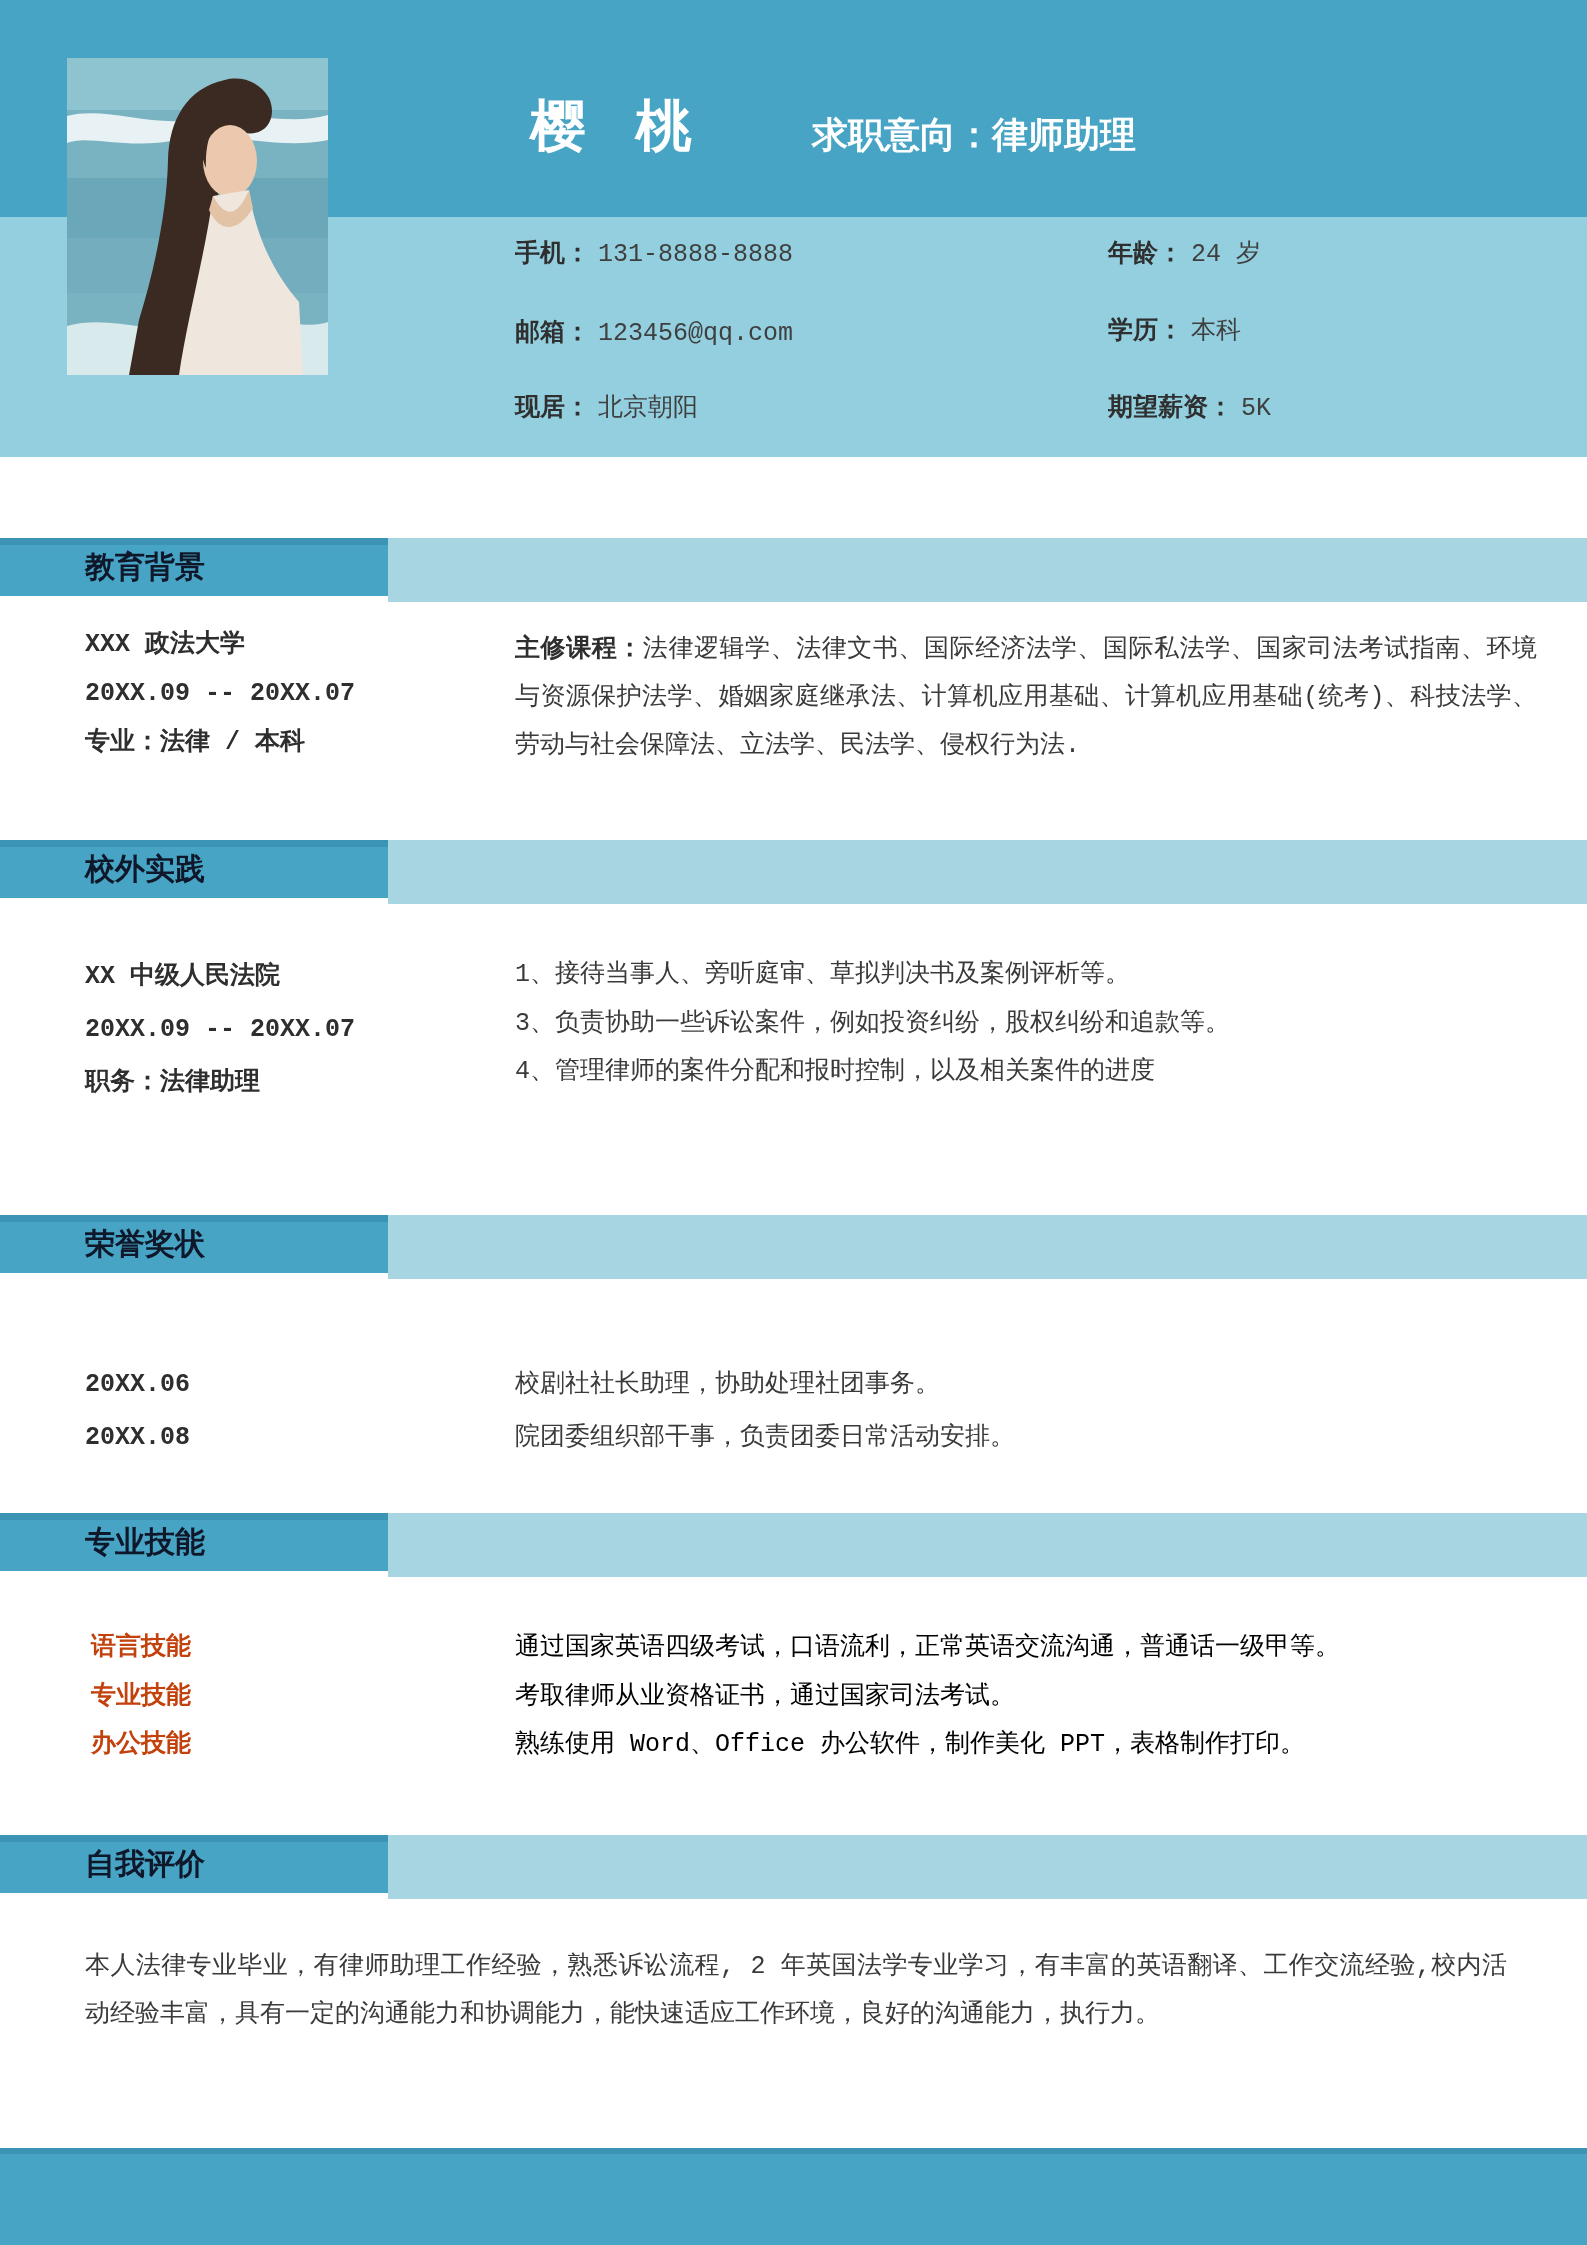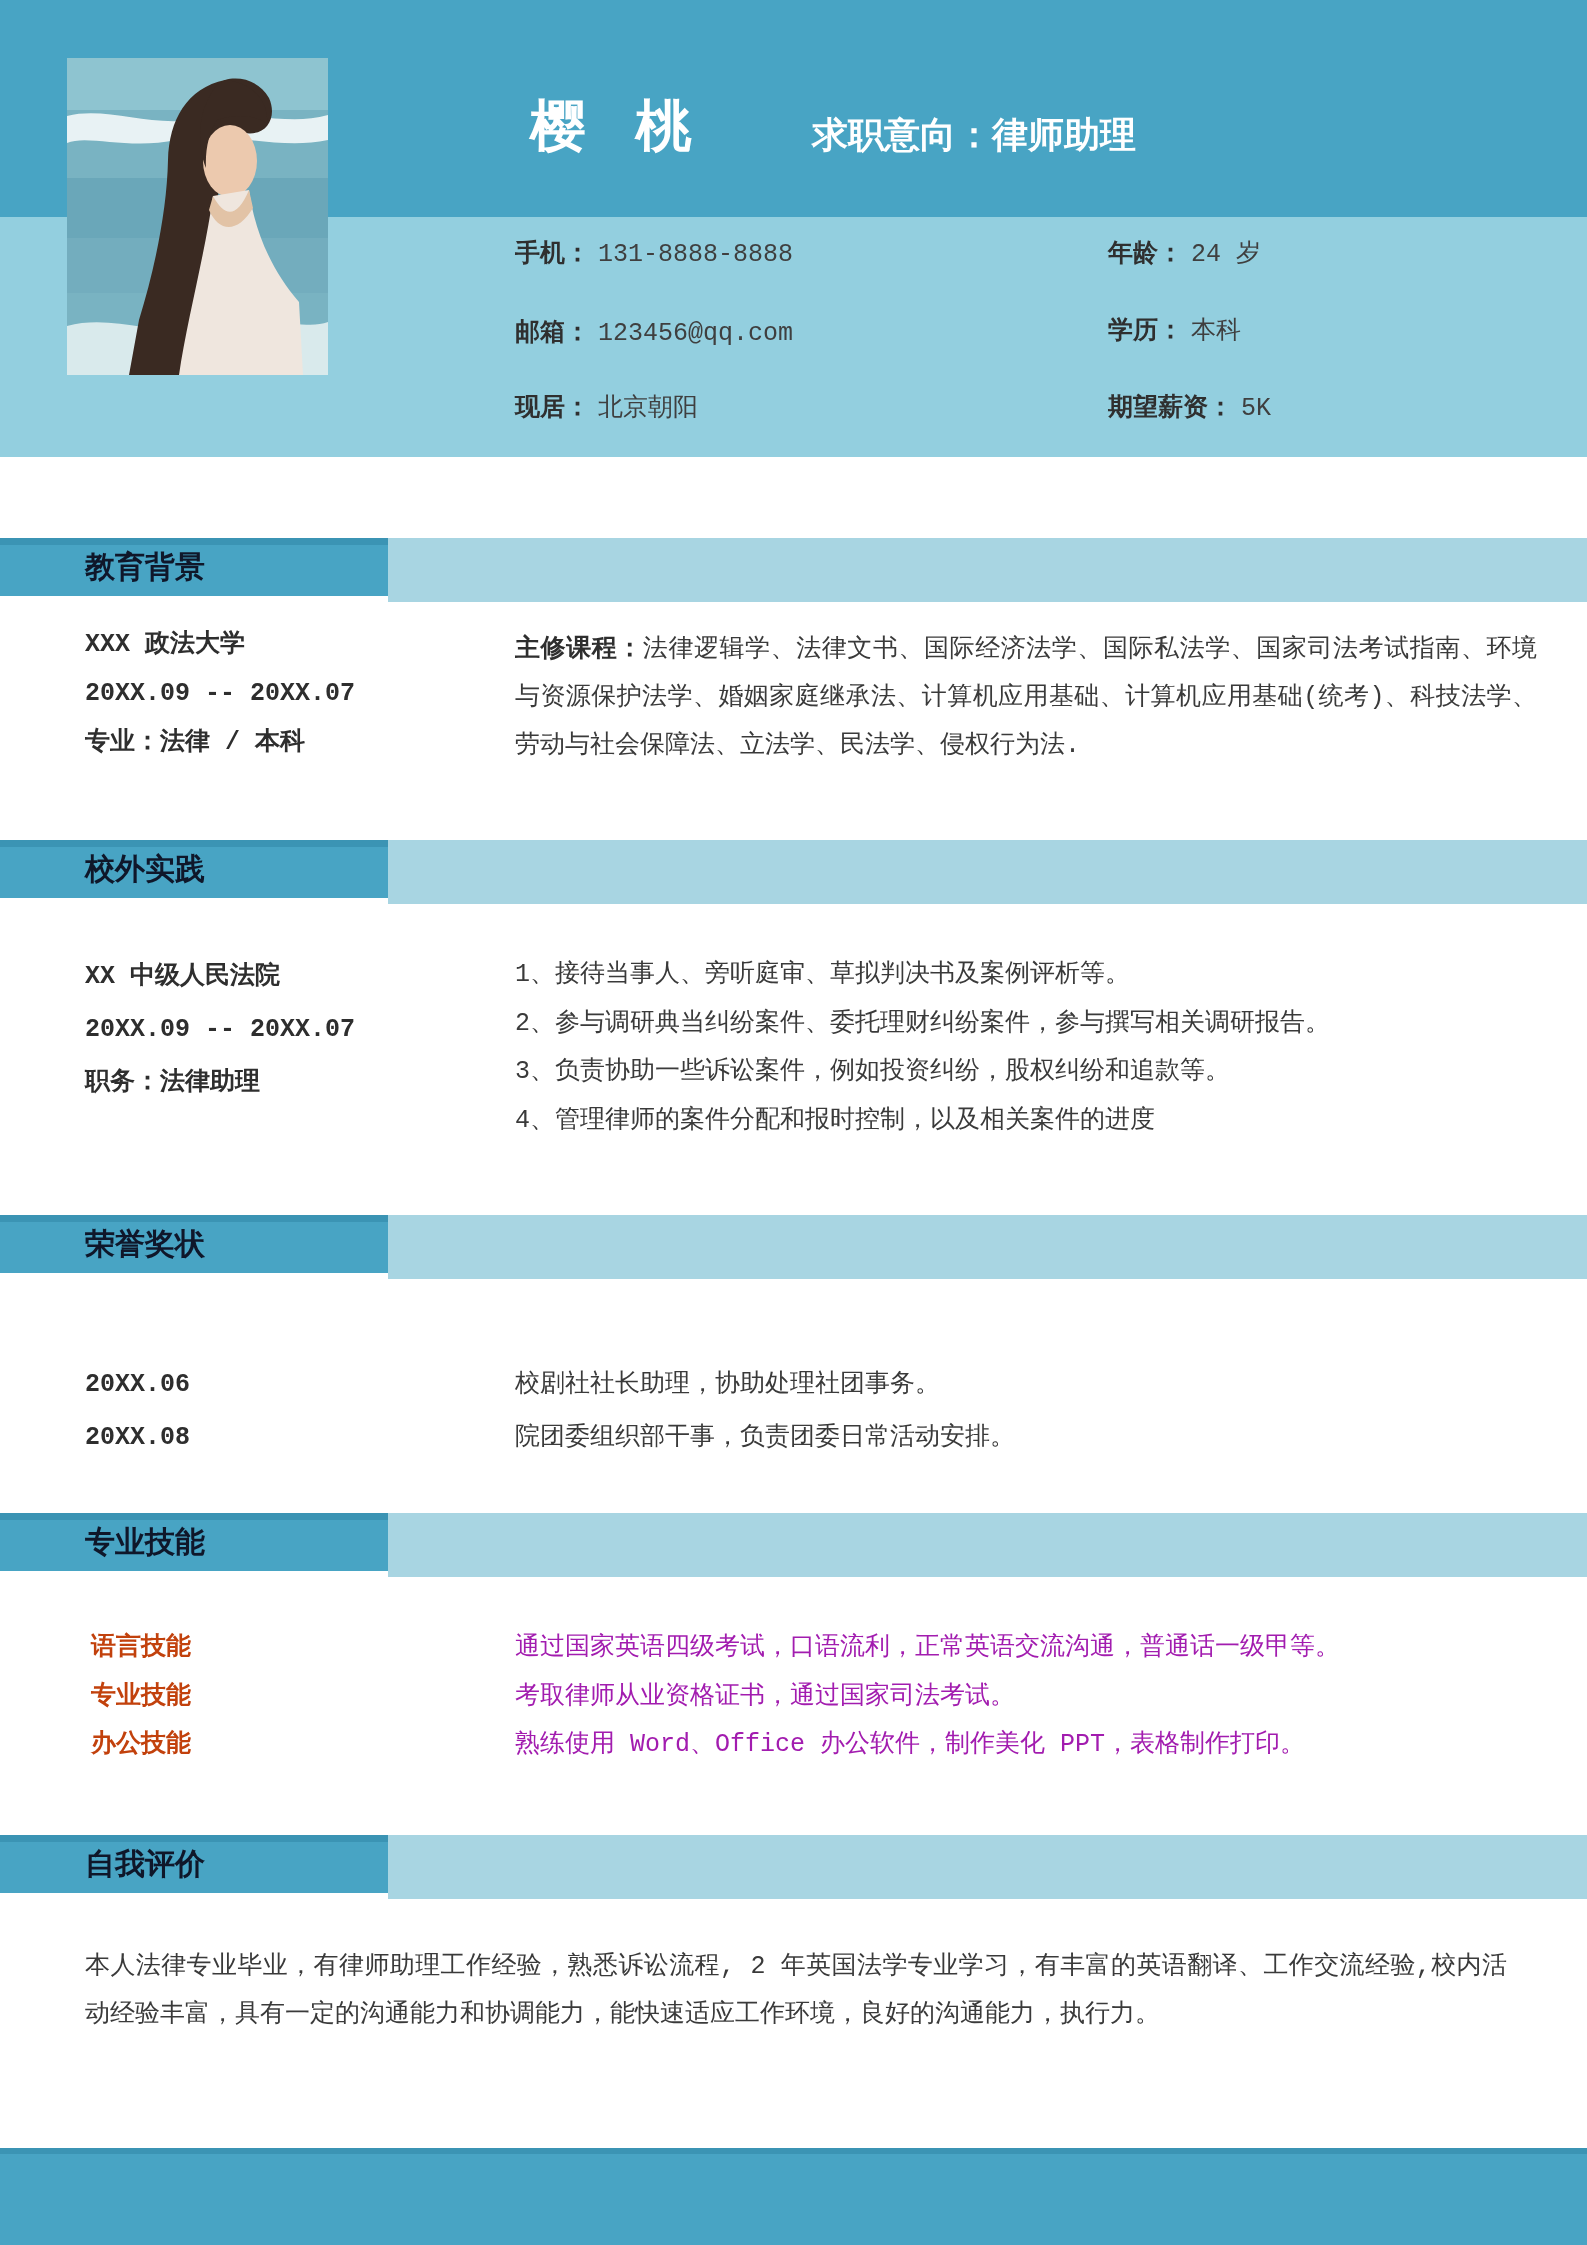--- a/index.html
+++ b/index.html
@@ -48,21 +48,21 @@
   .prac-list{left:515px;top:951px;width:1060px;line-height:48.5px;}
   
   .hon-0{top:1310px;} .hon-1{top:1370px;} .hon-2{top:1423px;}
   .hon-row{position:absolute;left:0;width:1587px;height:30px;font-size:25px;line-height:30px;}
   .hon-row .date{position:absolute;left:85px;font-weight:bold;color:#2e2e2e;white-space:nowrap;}
   .hon-row .desc{position:absolute;left:515px;color:#3a3a3a;white-space:nowrap;}
   
   .skill-0{top:1633px;} .skill-1{top:1682px;} .skill-2{top:1730px;}
   .skill-row{position:absolute;left:0;width:1587px;height:30px;font-size:25px;line-height:30px;}
   .skill-row .sk-label{position:absolute;left:91px;font-weight:bold;color:#c2410c;white-space:nowrap;}
-  .skill-row .sk-desc{position:absolute;left:515px;color:#a21caf;white-space:nowrap;text-align:right;}
+  .skill-row .sk-desc{position:absolute;left:515px;color:#000000;white-space:nowrap;text-align:right;}
   
   .eval-text{left:85px;top:1943px;width:1422px;line-height:48px;text-align:justify;}
   
   .footer{position:absolute;left:0;top:2148px;width:1587px;height:91px;background:#48A4C4;border-top:6px solid #3B94B4;}
 </style>
 </head>
 <body>
 
 <div class="page">
 
@@ -120,21 +120,20 @@
 
   <div class="sec-band" style="top:840px;"></div>
   <div class="sec-label" style="top:840px;">校外实践</div>
   <div class="txt bold-col prac-left">
     <div>XX 中级人民法院</div>
     <div>20XX.09 -- 20XX.07</div>
     <div>职务：法律助理</div>
   </div>
   <div class="txt prac-list">
     <div>1、接待当事人、旁听庭审、草拟判决书及案例评析等。</div>
-    <div>2、参与调研典当纠纷案件、委托理财纠纷案件，参与撰写相关调研报告。</div>
     <div>3、负责协助一些诉讼案件，例如投资纠纷，股权纠纷和追款等。</div>
     <div>4、管理律师的案件分配和报时控制，以及相关案件的进度</div>
   </div>
 
   <div class="sec-band" style="top:1215px;"></div>
   <div class="sec-label" style="top:1215px;">荣誉奖状</div>
   <div class="hon-row hon-1">
     <span class="date">20XX.06</span>
     <span class="desc">校剧社社长助理，协助处理社团事务。</span>
   </div>

